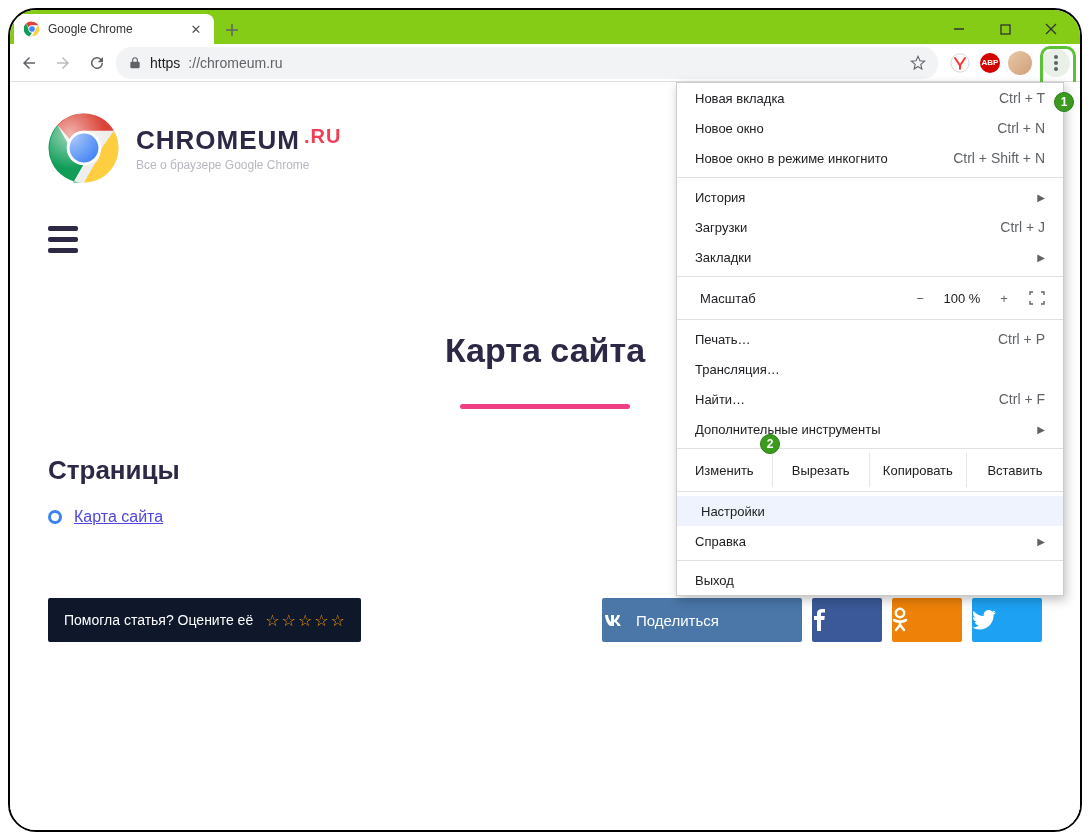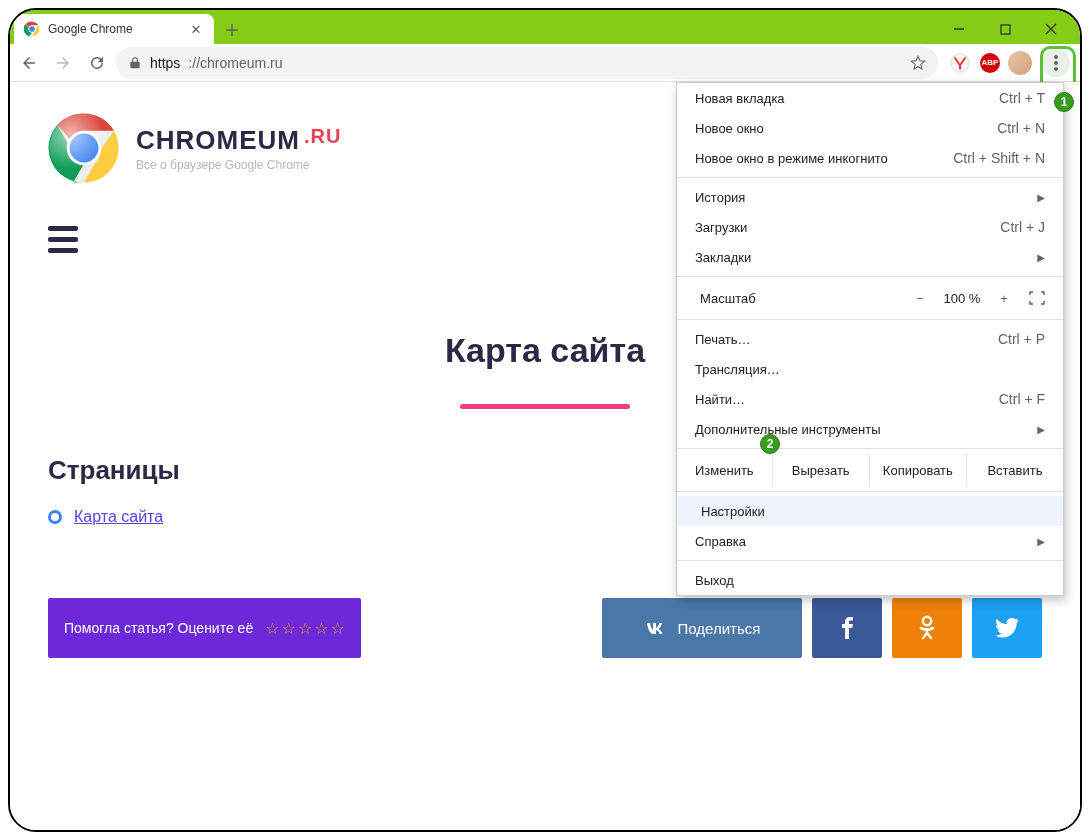--- a/index.html
+++ b/index.html
@@ -67,24 +67,24 @@
   .brand-sub { font-size:12px; color:#b7b7c0; margin-top:2px; }
   .hamburger { margin-top: 42px; display:flex; flex-direction:column; gap:6px; width:30px; }
   .hamburger span { height:5px; background:#2c2846; border-radius:2px; }
   .page-title { text-align:center; font-size:34px; font-weight:700; color:#2c2846; margin-top: 78px; }
   .pink-underline { width:170px; height:5px; background:#ef3e82; margin: 34px auto 0; border-radius:3px; }
   .section-h { font-size:26px; font-weight:700; color:#2c2846; margin-top: 46px; }
   .link-row { display:flex; align-items:center; gap:12px; margin-top: 22px; }
   .bullet { width:14px; height:14px; border:3px solid #3b82f6; border-radius:50%; }
   .sitemap-link { color:#4f46e5; font-size:16px; text-decoration: underline; }
   .bottom-row { display:flex; gap:10px; margin-top: 72px; align-items:stretch; }
-  .rate-box { background:#6d28d9; color:#fff; padding: 12px 16px; display:flex; align-items:center; gap:12px; font-size:14px; border-radius:2px; }
+  .rate-box { background:#0f172a; color:#fff; padding: 12px 16px; display:flex; align-items:center; gap:12px; font-size:14px; border-radius:2px; }
   .stars { display:flex; gap:2px; }
   .star-o { color:#f59e0b; font-size:16px; }
-  .share-btn { flex:0 0 auto; height:60px; display:flex; align-items:center; justify-content:center; color:#fff; border-radius:2px; }
+  .share-btn { flex:0 0 auto; height:44px; display:flex; align-items:center; color:#fff; border-radius:2px; }
   .vk { background:#4a76a8; width:200px; gap:10px; font-size:15px; }
   .fb { background:#3b5998; width:70px; }
   .ok { background:#ee8208; width:70px; }
   .tw { background:#1da1f2; width:70px; }
 
   
   .scrollbar { position:absolute; top:72px; right:0; width:16px; bottom:0; background:#f1f1f1; border-left:1px solid #e5e5e5; }
   .scroll-thumb { position:absolute; left:3px; right:3px; top:0; height:520px; background:#c7c7c7; border-radius:5px; }
 
   svg { display:block; }

